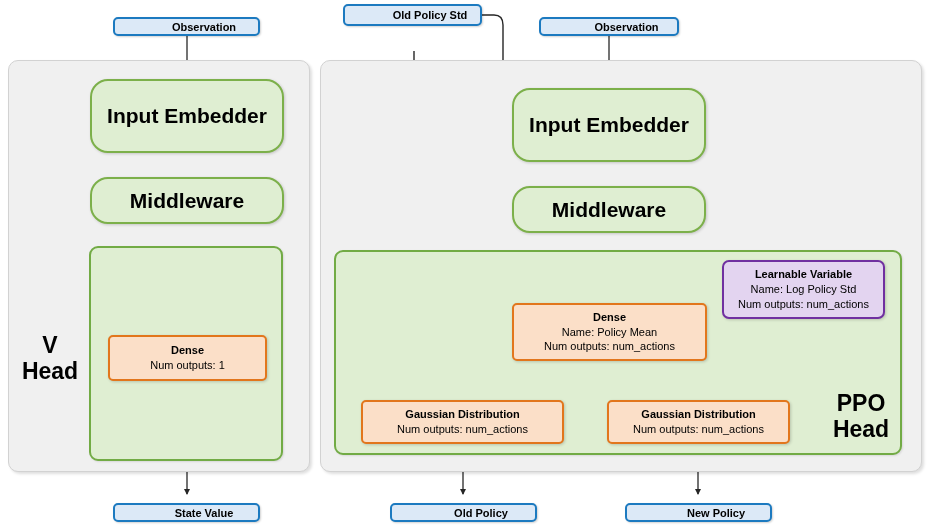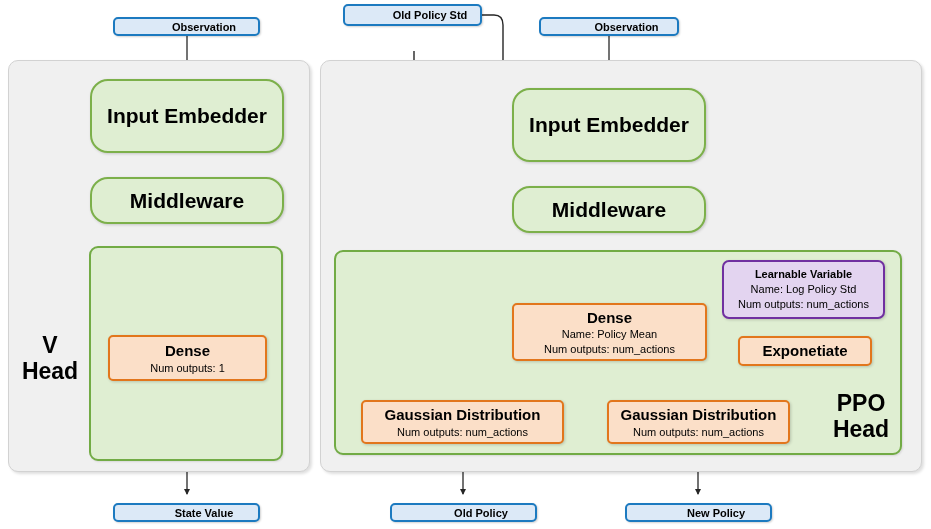--- a/index.html
+++ b/index.html
@@ -56,21 +56,21 @@
     border-radius: 5px;
     display: flex;
     flex-direction: column;
     align-items: center;
     justify-content: center;
     color: #000000;
     box-shadow: 1px 1px 3px rgba(0,0,0,0.18);
     text-align: center;
     line-height: 1.32;
   }
-  .orange-box .ttl { font-weight: bold; font-size: 15px; }
+  .orange-box .ttl { font-weight: bold; font-size: 11px; }
   .orange-box .sub { font-size: 11px; }
 
   
   .purple-box {
     background: #e3d4f0;
     border: 2px solid #7030a0;
     border-radius: 7px;
     display: flex;
     flex-direction: column;
     align-items: center;
@@ -219,23 +219,20 @@
     <span class="sub">Name: Policy Mean</span>
     <span class="sub">Num outputs: num_actions</span>
   </div>
 
   <div class="abs purple-box" style="left:722px; top:260px; width:163px; height:59px;">
     <span class="ttl">Learnable Variable</span>
     <span class="sub">Name: Log Policy Std</span>
     <span class="sub">Num outputs: num_actions</span>
   </div>
 
-  <div class="abs orange-box" style="left:738px; top:336px; width:134px; height:30px;">
-    <span class="ttl">Exponetiate</span>
-  </div>
 
   <div class="abs orange-box" style="left:361px; top:400px; width:203px; height:44px;">
     <span class="ttl">Gaussian Distribution</span>
     <span class="sub">Num outputs: num_actions</span>
   </div>
 
   <div class="abs orange-box" style="left:607px; top:400px; width:183px; height:44px;">
     <span class="ttl">Gaussian Distribution</span>
     <span class="sub">Num outputs: num_actions</span>
   </div>

